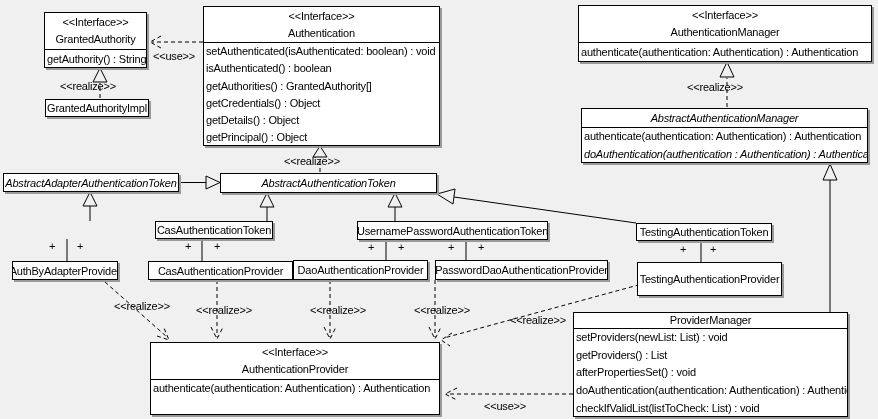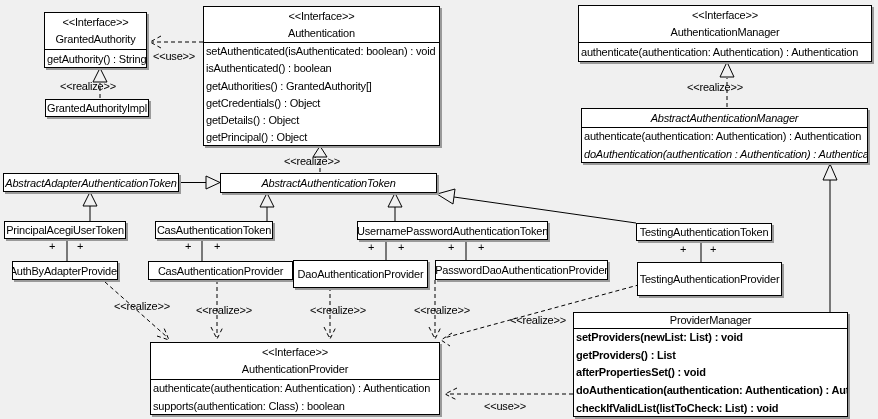--- a/index.html
+++ b/index.html
@@ -24,21 +24,21 @@
     overflow:hidden;
   }
   .hdr { display:flex; flex-direction:column; justify-content:center; align-items:center; border-bottom:1px solid #000; }
   .stereo, .cname { line-height:17px; white-space:nowrap; text-align:center; }
   .nameonly { display:flex; height:100%; align-items:center; justify-content:center; white-space:nowrap; }
   .abstract { font-style:italic; }
   .methods { padding-left:2px; }
   .m { white-space:nowrap; overflow:hidden; }
   .m17  { height:17.3px; line-height:17.3px; }
   .m175 { height:17.5px; line-height:17.5px; }
-  .m177 { height:17.7px; line-height:17.7px;font-weight:bold; }
+  .m177 { height:17.7px; line-height:17.7px; }
   .m18  { height:18px;   line-height:18px; }
   .lbl {
     position:absolute; z-index:3; white-space:nowrap;
     font-size:11px; letter-spacing:-0.2px;
   }
   .plus { position:absolute; z-index:3; width:10px; text-align:center; font-size:11px; }
 </style>
 </head>
 <body>
 
@@ -175,23 +175,20 @@
   </div>
 
   <div class="box" style="left:3px;top:173px;width:176px;height:19px">
     <div class="nameonly abstract">AbstractAdapterAuthenticationToken</div>
   </div>
 
   <div class="box" style="left:220px;top:173px;width:217px;height:20px">
     <div class="nameonly abstract">AbstractAuthenticationToken</div>
   </div>
 
-  <div class="box" style="left:4px;top:221px;width:122px;height:18px">
-    <div class="nameonly">PrincipalAcegiUserToken</div>
-  </div>
 
   <div class="box" style="left:155px;top:221px;width:118px;height:18px">
     <div class="nameonly">CasAuthenticationToken</div>
   </div>
 
   <div class="box" style="left:357px;top:221px;width:191px;height:19px">
     <div class="nameonly">UsernamePasswordAuthenticationToken</div>
   </div>
 
   <div class="box" style="left:636px;top:223px;width:136px;height:18px">
@@ -199,40 +196,39 @@
   </div>
 
   <div class="box" style="left:12px;top:261px;width:106px;height:19px">
     <div class="nameonly">AuthByAdapterProvider</div>
   </div>
 
   <div class="box" style="left:148px;top:261px;width:145px;height:19px">
     <div class="nameonly">CasAuthenticationProvider</div>
   </div>
 
-  <div class="box" style="left:293px;top:260px;width:135px;height:28px">
+  <div class="box" style="left:293px;top:260px;width:135px;height:20px">
     <div class="nameonly">DaoAuthenticationProvider</div>
   </div>
 
   <div class="box" style="left:435px;top:260px;width:173px;height:20px">
     <div class="nameonly">PasswordDaoAuthenticationProvider</div>
   </div>
 
   <div class="box" style="left:637px;top:262px;width:145px;height:34px">
     <div class="nameonly">TestingAuthenticationProvider</div>
   </div>
 
   <div class="box" style="left:150px;top:342px;width:290px;height:73px">
     <div class="hdr" style="height:37px">
       <div class="stereo">&lt;&lt;Interface&gt;&gt;</div>
       <div class="cname">AuthenticationProvider</div>
     </div>
     <div class="methods">
       <div class="m m175">authenticate(authentication: Authentication) : Authentication</div>
-      <div class="m m175">supports(authentication: Class) : boolean</div>
     </div>
   </div>
 
   <div class="box" style="left:573px;top:312px;width:275px;height:105px">
     <div class="hdr" style="height:16px">
       <div class="cname" style="line-height:15px">ProviderManager</div>
     </div>
     <div class="methods">
       <div class="m m177">setProviders(newList: List) : void</div>
       <div class="m m177">getProviders() : List</div>

